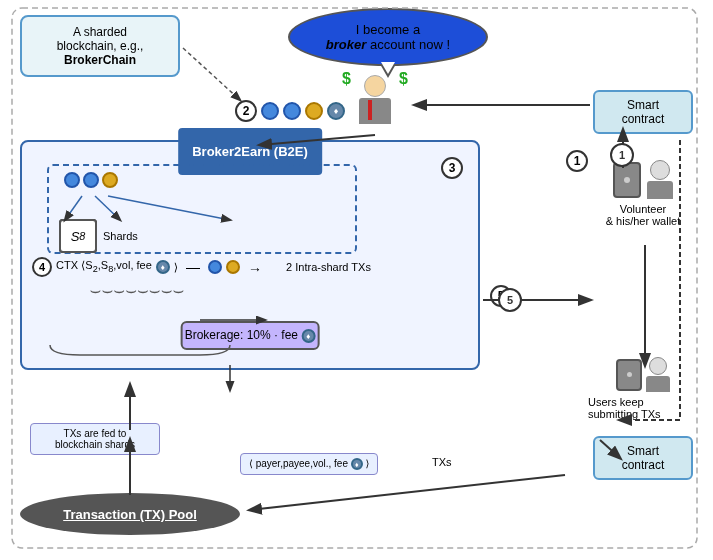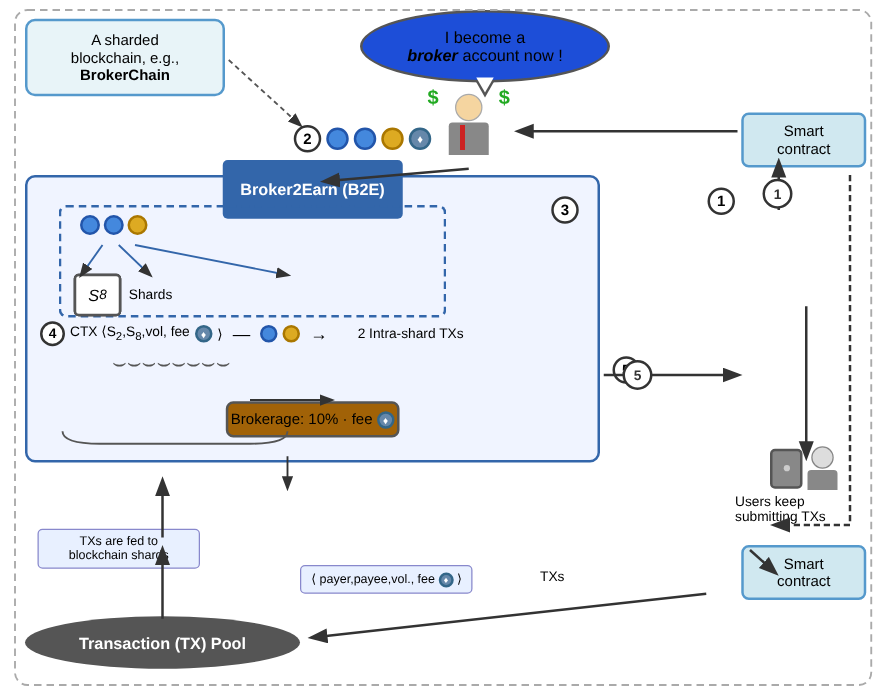--- a/index.html
+++ b/index.html
@@ -152,21 +152,21 @@
       font-style: italic;
       font-size: 13px;
     }
 
     
     .brokerage-box {
       position: absolute;
       bottom: 18px;
       left: 50%;
       transform: translateX(-50%);
-      background: #a16207;
+      background: #c4b5fd;
       border: 2px solid #555;
       border-radius: 6px;
       padding: 5px 2px;
       font-size: 12px;
       white-space: nowrap;
       z-index: 10;
     }
 
     
     .tx-pool {
@@ -177,20 +177,21 @@
       height: 42px;
       background: #555;
       border-radius: 50%;
       display: flex;
       align-items: center;
       justify-content: center;
       color: #fff;
       font-weight: bold;
       font-size: 13px;
       z-index: 10;
+      text-decoration: underline;
     }
 
     
     .txs-fed-box {
       position: absolute;
       bottom: 105px;
       left: 30px;
       background: #e8f0ff;
       border: 1px solid #8888cc;
       border-radius: 4px;
@@ -344,20 +345,33 @@
   </div>
 
   <div class="smart-contract-top">
     <span>Smart contract</span>
   </div>
 
   <div style="position:absolute;top:150px;right:125px;z-index:15;">
     <span class="circle-num">1</span>
   </div>
 
+  <div class="volunteer-area">
+
+    <div style="display:flex;align-items:center;justify-content:center;gap:6px;margin-bottom:4px;">
+      <div style="width:28px;height:36px;background:#888;border-radius:4px;border:2px solid #555;display:flex;align-items:center;justify-content:center;">
+        <div style="width:6px;height:6px;border-radius:50%;background:#ccc;"></div>
+      </div>
+      <div class="person-figure">
+        <div class="person-head"></div>
+        <div class="person-body"></div>
+      </div>
+    </div>
+    <div style="font-size:11px;text-align:center;">Volunteer<br>&amp; his/her wallet</div>
+  </div>
 
   <div class="b2e-outer">
     <div class="b2e-title">Broker2Earn (B2E)</div>
 
     <div class="shards-box">
 
       <div style="position:absolute;top:6px;left:15px;display:flex;gap:3px;">
         <span class="coin coin-blue" style="width:16px;height:16px;"></span>
         <span class="coin coin-blue" style="width:16px;height:16px;"></span>
         <span class="coin coin-gold" style="width:16px;height:16px;"></span>

